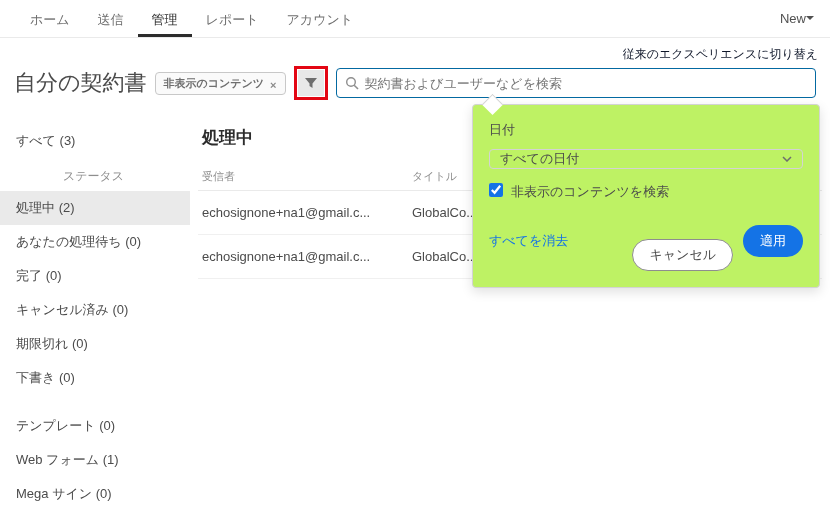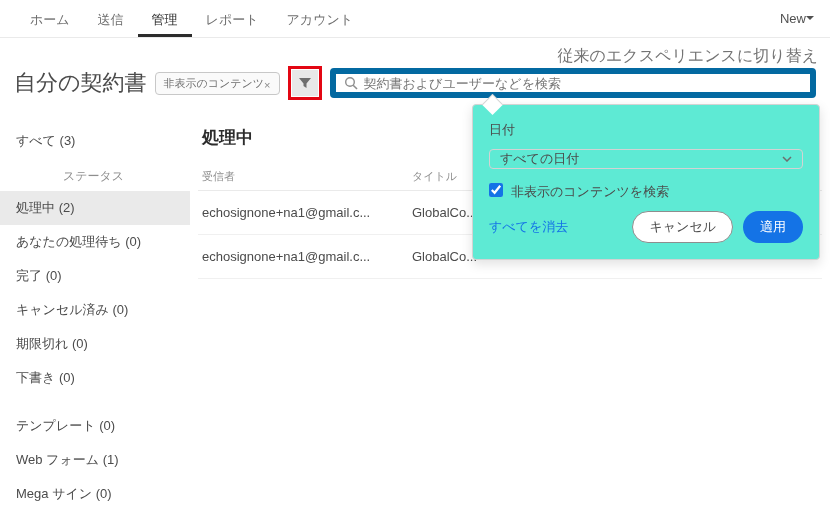--- a/index.html
+++ b/index.html
@@ -2,52 +2,52 @@
 <html><head>
 <meta charset="utf-8">
 <style>
 * { box-sizing: border-box; margin: 0; padding: 0; }
 body { font-family: -apple-system, "Segoe UI", "Hiragino Sans", "Meiryo", sans-serif; font-size: 13px; color: #4b4b4b; background: #fff; width: 830px; height: 505px; overflow: hidden; position: relative; }
 .topnav { display: flex; align-items: center; height: 38px; padding: 0 16px; border-bottom: 1px solid #eaeaea; }
 .topnav-item { padding: 10px 14px 8px; color: #6e6e6e; cursor: pointer; font-size: 13px; }
 .topnav-item.active { color: #2c2c2c; border-bottom: 3px solid #2c2c2c; padding-bottom: 5px; }
 .topnav-spacer { flex: 1; }
 .new-dropdown { color: #505050; cursor: pointer; display: flex; align-items: center; font-size: 13px; }
-.switch-link { position: absolute; top: 46px; right: 12px; color: #737373; font-size: 16px; cursor: pointer; font-family: Liberation Mono, monospace; }
+.switch-link { position: absolute; top: 46px; right: 12px; color: #0f172a; font-size: 12px; cursor: pointer; font-family: Liberation Mono, monospace; }
 .header-row { display: flex; align-items: center; padding: 10px 14px; gap: 8px; margin-top: 18px; }
 .page-title { font-size: 22px; font-weight: 300; color: #4b4b4b; flex: 0 0 auto; margin-right: auto; }
-.chip { display: inline-flex; align-items: flex-end; border: 1px solid #c8c8c8; border-radius: 4px; padding: 3px 8px; font-size: 11px; color: #6e6e6e; background: #fafafa; }
+.chip { display: inline-flex; align-items: flex-end; border: 1px solid #c8c8c8; border-radius: 4px; padding: 3px 8px; font-size: 11px; color: #6e6e6e; gap: 6px; background: #fafafa; font-weight: bold; }
 .chip-x { cursor: pointer; color: #8a8a8a; }
 .filter-btn-wrap { border: 3px solid #e30613; padding: 1px; }
 .filter-btn { width: 26px; height: 26px; background: #e8e8e8; display: flex; align-items: center; justify-content: center; cursor: pointer; }
-.search-wrap { flex: 1; display: flex; align-items: center; border: 6px solid #0369a1; border-radius: 4px; padding: 0 8px; height: 30px; gap: 6px; }
+.search-wrap { flex: 1; display: flex; align-items: center; border: 1px solid #0369a1; border-radius: 4px; padding: 0 8px; height: 30px; gap: 6px; }
 .search-wrap input { border: none; outline: none; flex: 1; font-size: 13px; color: #6e6e6e; }
 .layout { display: flex; }
 .sidebar { width: 190px; padding: 14px 0; }
 .side-item { padding: 8px 16px; color: #4b4b4b; cursor: pointer; font-size: 13px; }
 .side-item.selected { background: #eaeaea; }
 .side-label { padding: 10px 16px 6px; color: #8e8e8e; font-size: 12px; margin-left: 47px; }
 .side-group { margin-top: 14px; }
 .main { flex: 1; padding: 10px 8px; }
 .section-title { font-size: 17px; font-weight: 600; color: #2c2c2c; margin: 6px 0 14px 4px; }
 .tbl-head { display: flex; color: #8e8e8e; font-size: 11px; padding: 6px 4px; border-bottom: 1px solid #eaeaea; }
 .col1 { width: 210px; }
 .col2 { flex: 1; }
 .tbl-row { display: flex; padding: 14px 4px; border-bottom: 1px solid #f0f0f0; font-size: 13px; color: #4b4b4b; }
 .tbl-row .col1, .tbl-row .col2 { white-space: nowrap; overflow: hidden; text-overflow: ellipsis; }
-.popover { position: absolute; top: 104px; left: 472px; width: 348px; background: #5eead4; border: 1px solid #d3d3d3; border-radius: 4px; box-shadow: 0 4px 12px rgba(0,0,0,0.12); padding: 16px; }
+.popover { position: absolute; top: 104px; left: 472px; width: 348px; background: #bef264; border: 1px solid #d3d3d3; border-radius: 4px; box-shadow: 0 4px 12px rgba(0,0,0,0.12); padding: 16px; }
 .popover::before { content: ""; position: absolute; top: -8px; left: 12px; width: 14px; height: 14px; background: #fff; border-left: 1px solid #d3d3d3; border-top: 1px solid #d3d3d3; transform: rotate(45deg); }
 .pop-label { font-size: 13px; color: #4b4b4b; margin-bottom: 10px; }
 .pop-select { border: 1px solid #d3d3d3; border-radius: 4px; padding: 0 10px; display: flex; justify-content: space-between; align-items: center; cursor: pointer; font-size: 13px; color: #4b4b4b; margin-bottom: 14px; }
 .pop-check { display: flex; align-items: flex-start; gap: 8px; font-size: 13px; color: #4b4b4b; margin-bottom: 10px; }
 .pop-check input { accent-color: #1473e6; width: 14px; height: 14px; }
 .pop-actions { display: flex; align-items: center; gap: 10px; }
 .clear-link { color: #1473e6; font-size: 13px; cursor: pointer; margin-right: auto; }
 .btn { border-radius: 16px; padding: 6px 16px; font-size: 13px; cursor: pointer; border: 1px solid transparent; }
-.btn-secondary { border-color: #8e8e8e; color: #4b4b4b; background: #fff; }
+.btn-secondary { border-color: #8e8e8e; color: #4b4b4b; background: #fff; margin-top: 28px; }
 .btn-primary { background: #1473e6; color: #fff; }
 svg { display: block; }
 </style>
 </head>
 <body>
 
 <div class="topnav">
   <div class="topnav-item">ホーム</div>
   <div class="topnav-item">送信</div>
   <div class="topnav-item active">管理</div>

